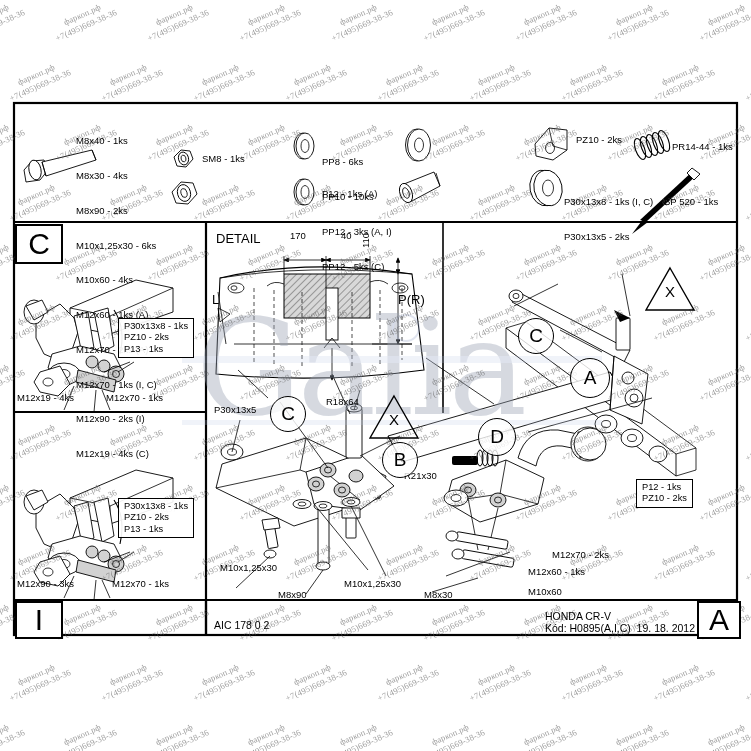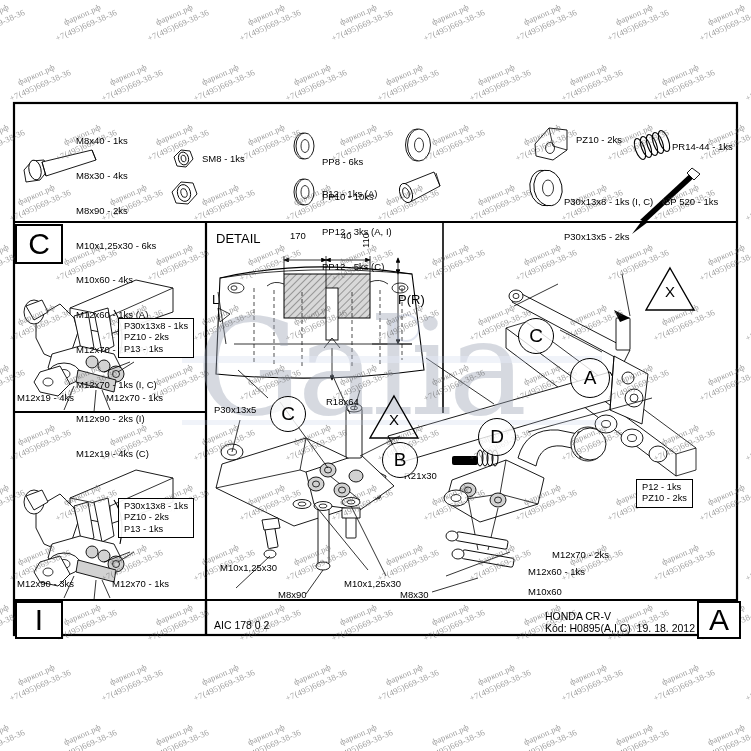--- a/index.html
+++ b/index.html
@@ -681,21 +681,21 @@
   <div class="t sm" style="left:360px;top:248px;transform:rotate(-90deg);transform-origin:0 0;">110</div>
   <div class="t lg" style="left:212px;top:292px;">L</div>
   <div class="t lg" style="left:398px;top:292px;">P(R)</div>
 
   <div class="t sm" style="left:214px;top:404px;">P30x13x5</div>
   <div class="t sm" style="left:326px;top:396px;">R18x64</div>
   <div class="t sm" style="left:404px;top:470px;">R21x30</div>
   <div class="t sm" style="left:220px;top:562px;">M10x1,25x30</div>
   <div class="t sm" style="left:344px;top:578px;">M10x1,25x30</div>
   <div class="t sm" style="left:278px;top:589px;">M8x90</div>
-  <div class="t sm" style="left:400px;top:589px;">M8x30</div>
+  <div class="t sm" style="left:424px;top:589px;">M8x30</div>
   <div class="t sm" style="left:528px;top:586px;">M10x60</div>
   <div class="t sm" style="left:528px;top:566px;">M12x60 - 1ks</div>
   <div class="t sm" style="left:552px;top:549px;">M12x70 - 2ks</div>
   <div class="boxlbl" style="left:636px;top:479px;">P12 - 1ks
 PZ10 - 2ks</div>
 
   <div class="circ" style="left:270px;top:396px;width:34px;height:34px;">C</div>
   <div class="circ" style="left:382px;top:442px;width:34px;height:34px;">B</div>
   <div class="circ" style="left:478px;top:418px;width:36px;height:36px;">D</div>
   <div class="circ" style="left:518px;top:318px;width:34px;height:34px;">C</div>

